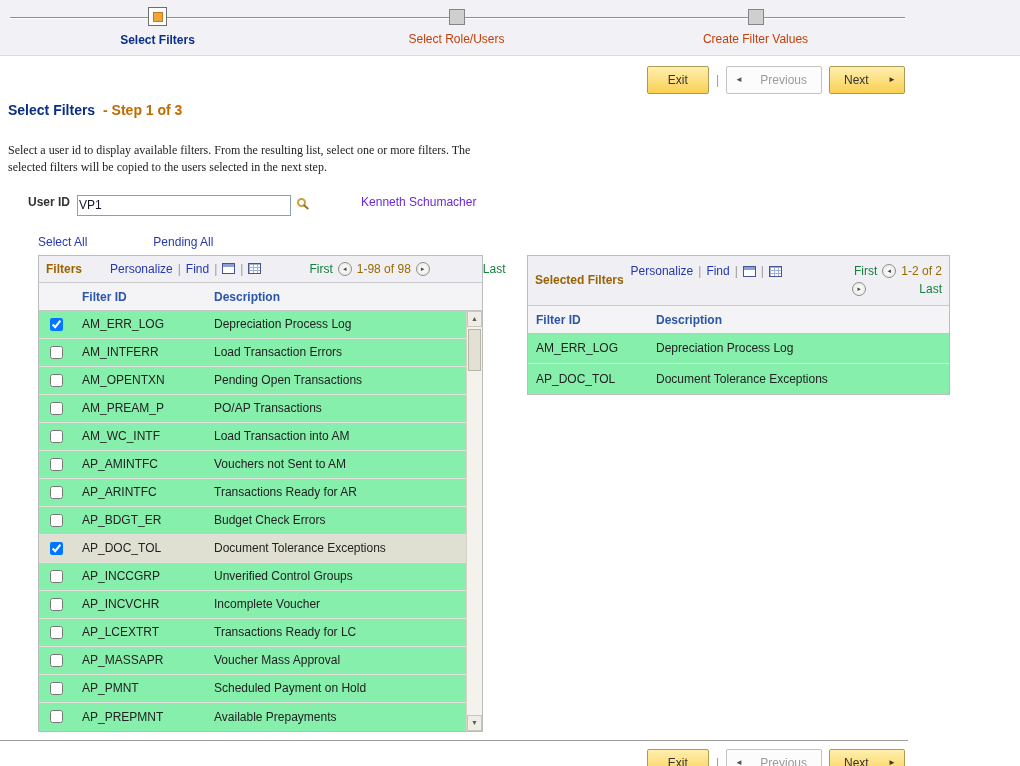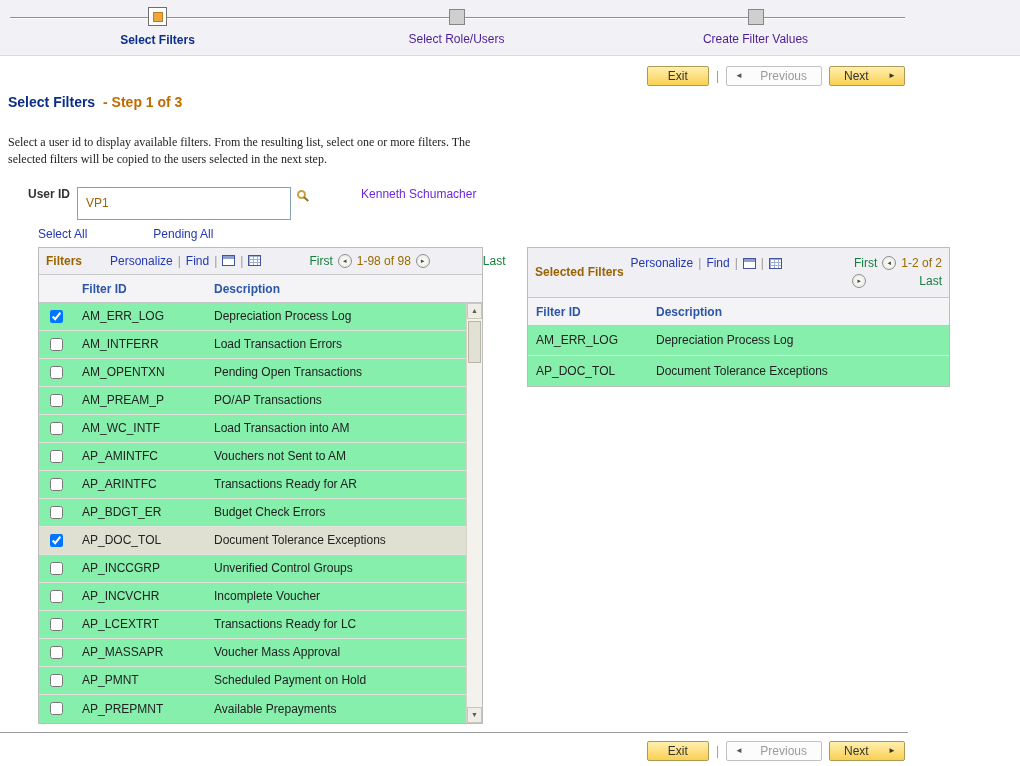--- a/index.html
+++ b/index.html
@@ -13,52 +13,52 @@
 
   
   .header-band { position:relative; height:56px; background:#f1f1f6; border-bottom:1px solid #dadae2; }
   .step-line { position:absolute; left:10px; width:895px; top:17px; height:1px; background:#8f8f8f; box-shadow:0 1px 0 #ffffff; }
   .steps { position:absolute; left:8px; top:7px; width:897px; display:flex; }
   .step { flex:1; display:flex; flex-direction:column; align-items:center; }
   .step-box { position:relative; z-index:1; }
   .step-box.active { width:19px; height:19px; background:#fff; border:1px solid #6e6e6e; display:flex; align-items:center; justify-content:center; }
   .step-box.active .inner { width:10px; height:10px; background:#f2a43d; border:1px solid #bf7d1e; }
   .step-box.inactive { width:16px; height:16px; background:#cfcfcf; border:1px solid #858585; margin-top:2px; }
-  .step-label { margin-top:7px; color:#4c1d95; }
+  .step-label { margin-top:7px; color:#c2410c; }
   .step-label.active { color:#0b2f8a; font-weight:bold; }
 
   
   .toolbar { display:flex; justify-content:flex-end; align-items:center; gap:7px; padding-right:115px; }
   .toolbar.top { margin-top:10px; }
   .toolbar.bottom { margin-top:8px; }
   .btn {
     font-family:inherit; font-size:12px; color:#333;
     background:linear-gradient(#ffefae,#fad054);
     border:1px solid #ad9b54; border-radius:2px;
-    height:20px; padding:2px 14px;
+    height:28px; padding:2px 14px;
     display:inline-flex; align-items:center; gap:8px; cursor:pointer;
   }
   .btn.exit { min-width:62px; justify-content:center; }
   .btn.prev { min-width:96px; justify-content:space-between; padding:2px 14px 2px 8px; }
   .btn.next { min-width:76px; justify-content:space-between; padding:2px 8px 2px 14px; }
   .btn.disabled { background:#fcfcfc; border-color:#c2c2c2; color:#9b9b9b; }
   .tri { font-size:8px; color:#3c3326; line-height:1; }
   .btn.disabled .tri { color:#555; }
   .tb-sep { color:#9a9a9a; }
 
   
   .page-title-row { margin:8px 0 0 8px; font-size:14px; font-weight:bold; }
   .title-main { color:#0a2d85; }
   .title-step { color:#c06a00; margin-left:4px; }
   .instructions { margin:24px 0 0 8px; line-height:1.45; color:#1c1c1c;font-family:Liberation Serif, serif; }
 
   
   .user-row { margin:18px 12px 0 28px; display:flex; align-items:flex-start; height:22px; }
   .user-label { font-weight:bold; color:#333; margin-right:7px; }
-  .user-input { width:214px; height:33px; border:1px solid #86a0b8; font:12px "Liberation Sans",sans-serif; padding:1px 8px; color:#a16207; }
+  .user-input { width:214px; height:21px; border:1px solid #86a0b8; font:12px "Liberation Sans",sans-serif; padding:1px 1px; color:#0f172a; }
   .lookup { margin-left:6px; width:18px; height:16px; display:inline-flex; align-items:center; cursor:pointer; }
   .mag { display:inline-block; width:9px; height:9px; border:2px solid #c9a23c; border-radius:50%; position:relative; }
   .mag::after { content:""; position:absolute; width:6px; height:2px; background:#8a7430; right:-5px; bottom:-3px; transform:rotate(40deg); }
   .user-name { margin-left:46px; color:#6d28d9; }
 
   
   .links-row { margin:18px 0 0 38px; display:flex; gap:66px; }
   .plink { color:#2438b0; text-decoration:none; cursor:pointer; }
 
   

